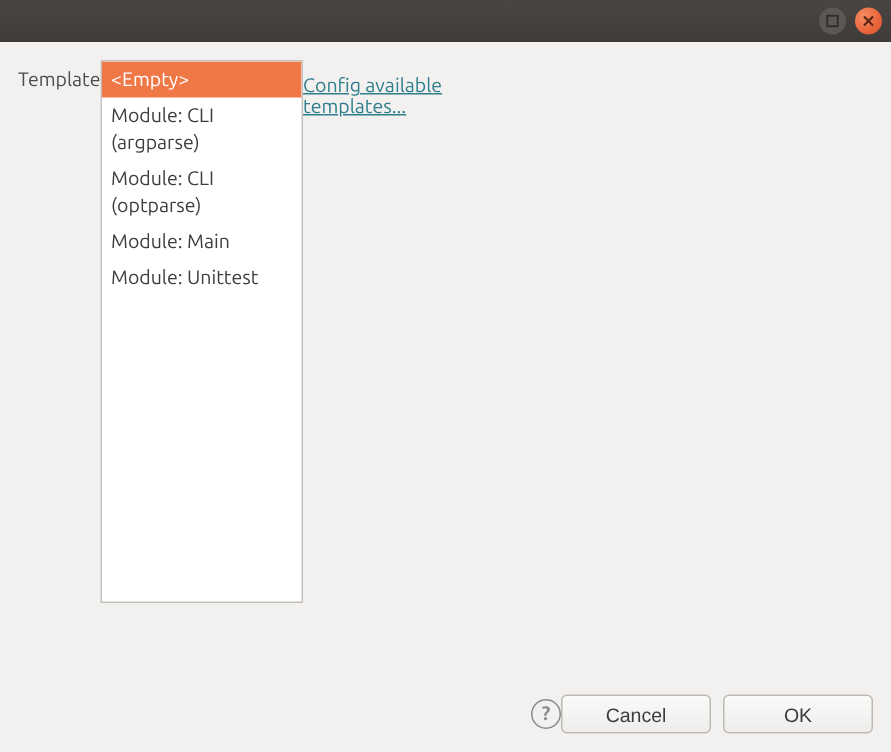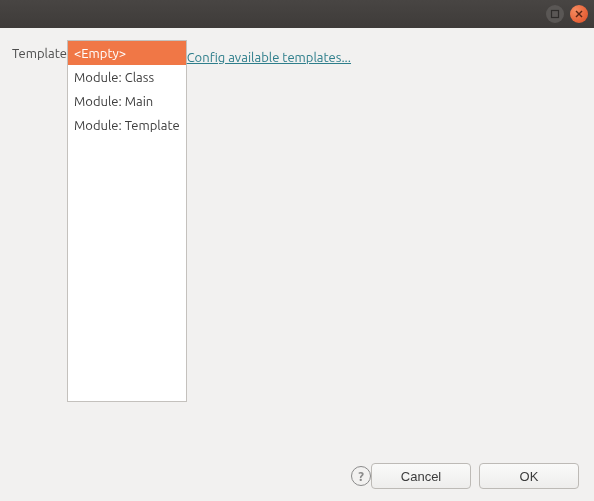--- a/index.html
+++ b/index.html
@@ -131,23 +131,24 @@
         <line x1="8" y1="2" x2="2" y2="8" stroke="#5a2414" stroke-width="1.4"></line>
       </svg>
   </div>
 </div>
 
 <div class="content">
   <div class="label">Template</div>
 
   <div class="listbox" id="template-list">
       <div class="list-item selected">&lt;Empty&gt;</div>
-      <div class="list-item">Module: Class</div>
+      <div class="list-item">Module: CLI (argparse)</div>
+      <div class="list-item">Module: CLI (optparse)</div>
       <div class="list-item">Module: Main</div>
-      <div class="list-item">Module: Template</div>
+      <div class="list-item">Module: Unittest</div>
     </div>
 
   <div class="link-row">
     <span class="link">Config available templates...</span>
   </div>
 
   <div class="footer">
     <div class="help">
       <span>?</span>
     </div>

